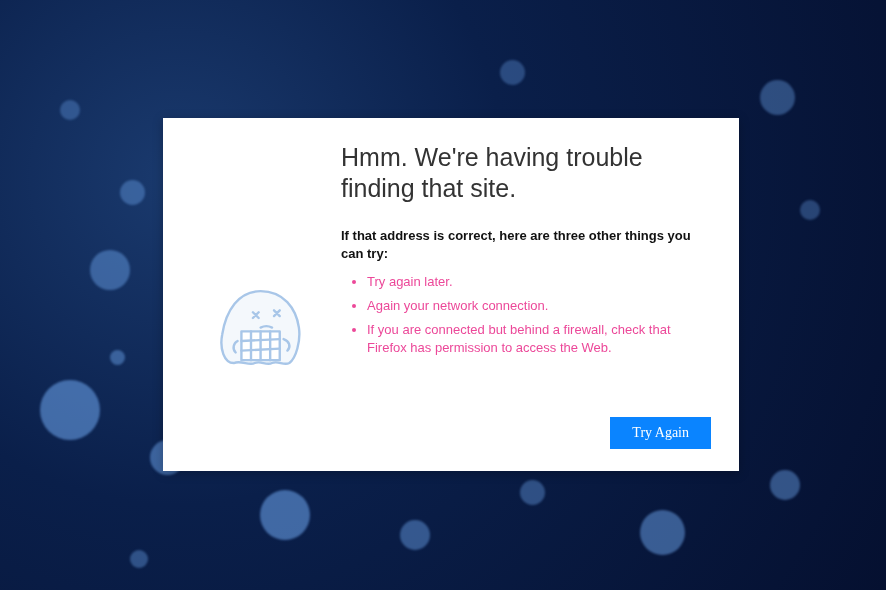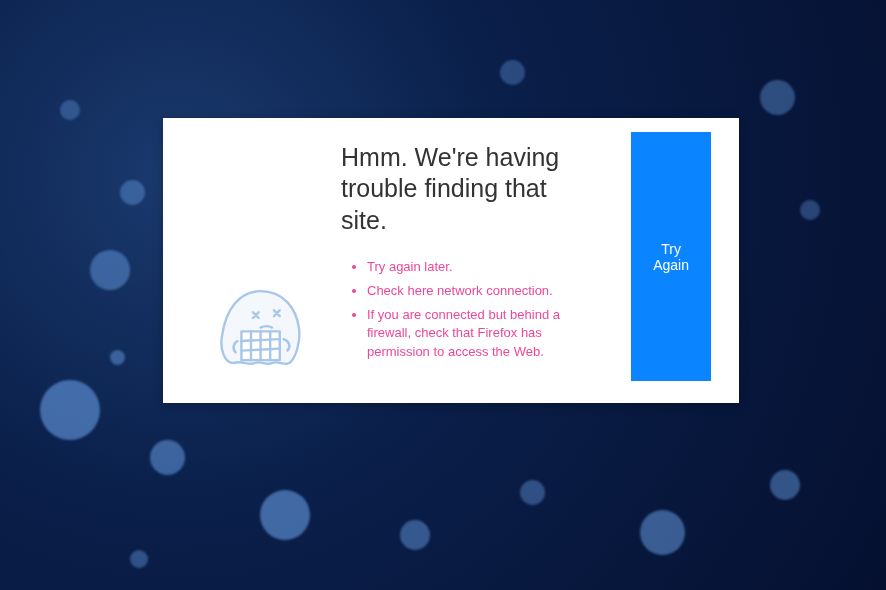--- a/index.html
+++ b/index.html
@@ -40,21 +40,21 @@
 
     .error-card {
       position: absolute;
       top: 118px;
       left: 163px;
       width: 576px;
       background: #ffffff;
       box-shadow: 0 2px 10px rgba(0,0,0,0.25);
       padding: 0;
       display: flex;
-      flex-direction: row;
+      flex-direction: column;
     }
     .card-body {
       display: flex;
       padding: 24px 28px 16px 20px;
     }
     .illustration-col {
       width: 158px;
       flex-shrink: 0;
       display: flex;
       align-items: flex-start;
@@ -107,21 +107,21 @@
       justify-content: flex-end;
       padding: 14px 28px 22px 20px;
     }
     .btn-primary {
       background: #0a84ff;
       color: #fff;
       border: none;
       font-size: 14px;
       padding: 8px 22px;
       cursor: pointer;
-      font-family: Liberation Sans, sans-serif;
+      font-family: Liberation Serif, serif;
     }
     .ghost-svg {
       width: 115px;
       height: 115px;
     }
   </style>
 </head>
 <body>
 
 <div class="bokeh b1"></div>
@@ -157,23 +157,24 @@
           <path d="M48 62 L48 92 M58 62 L58 92 M68 62 L68 92"></path>
           <path d="M38 72 L78 70 M38 82 L78 80"></path>
 
           <path d="M34 72 C30 74 28 80 32 84"></path>
           <path d="M82 70 C88 72 90 78 86 82"></path>
         </g>
       </svg>
     </div>
     <div class="content-col">
       <h1 class="title">Hmm. We're having trouble finding that site.</h1>
+      <p class="subhead">If that address is correct, here are three other things you can try:</p>
       <ul class="suggestions">
         <li>Try again later.</li>
-        <li>Check here network connection.</li>
+        <li>Again your network connection.</li>
         <li>If you are connected but behind a firewall, check that Firefox has permission to access the Web.</li>
       </ul>
     </div>
   </div>
   <div class="card-footer">
     <button class="btn-primary">Try Again</button>
   </div>
 </div>
 
 </body></html>

